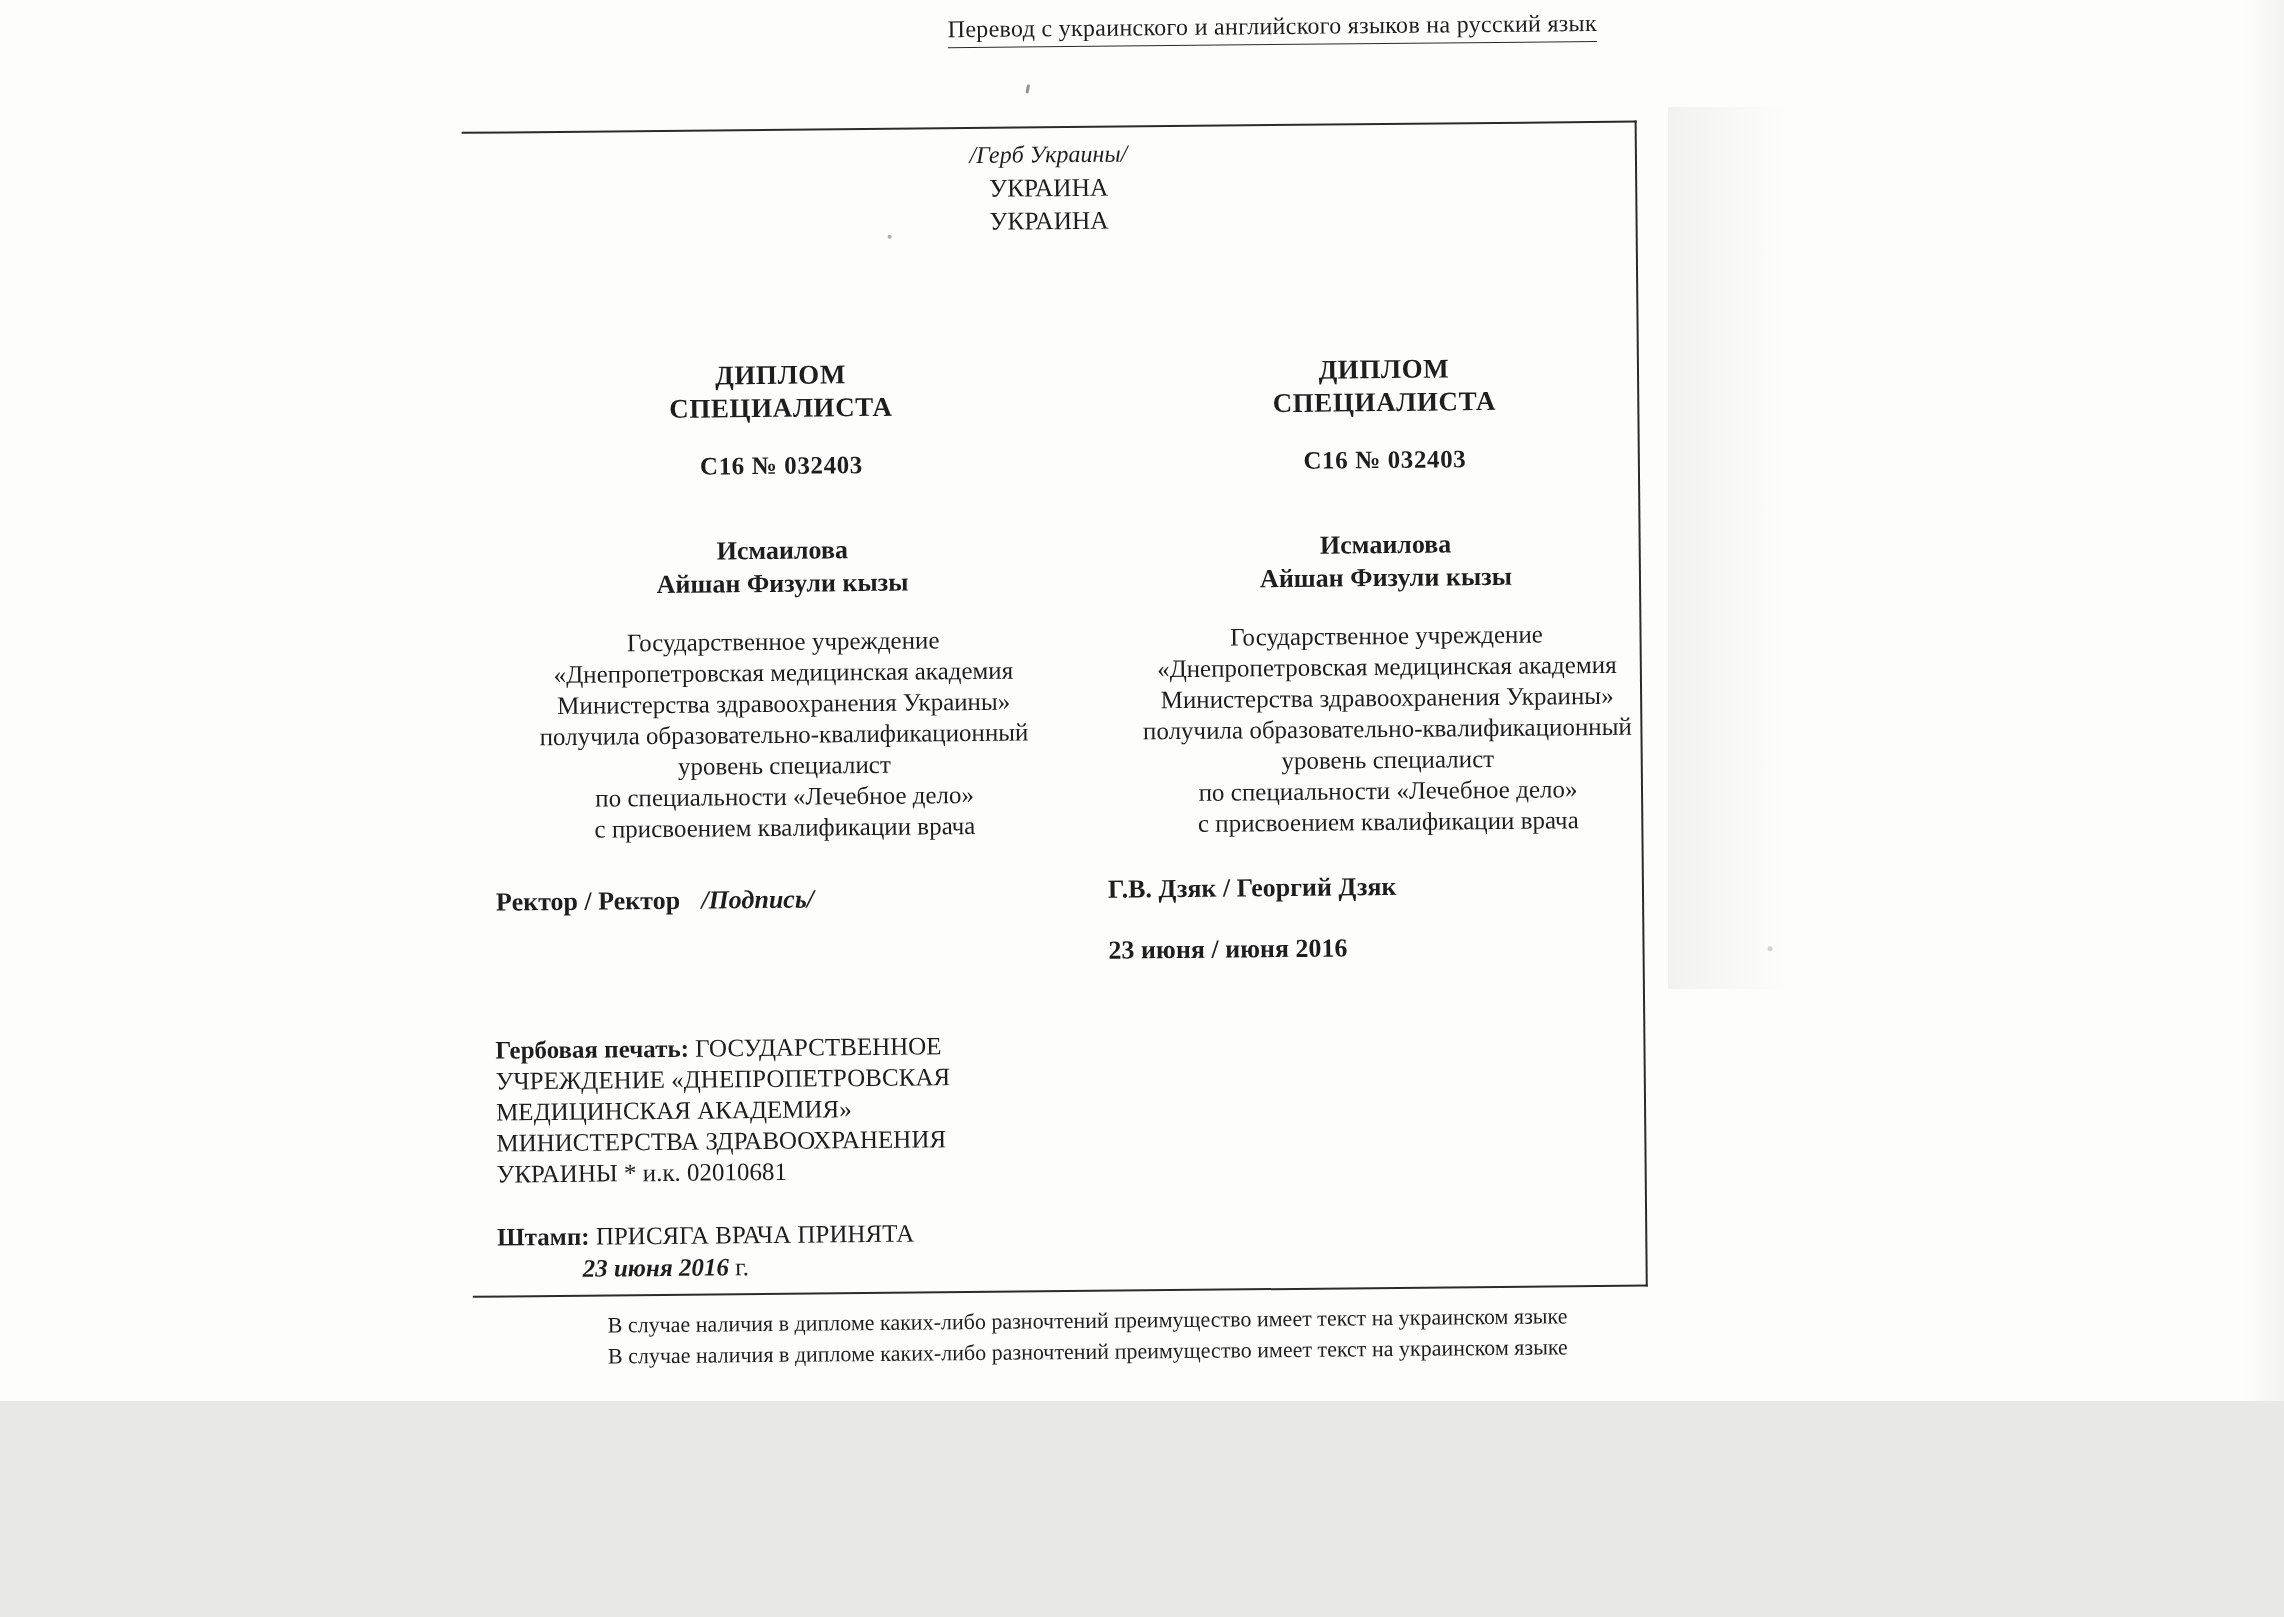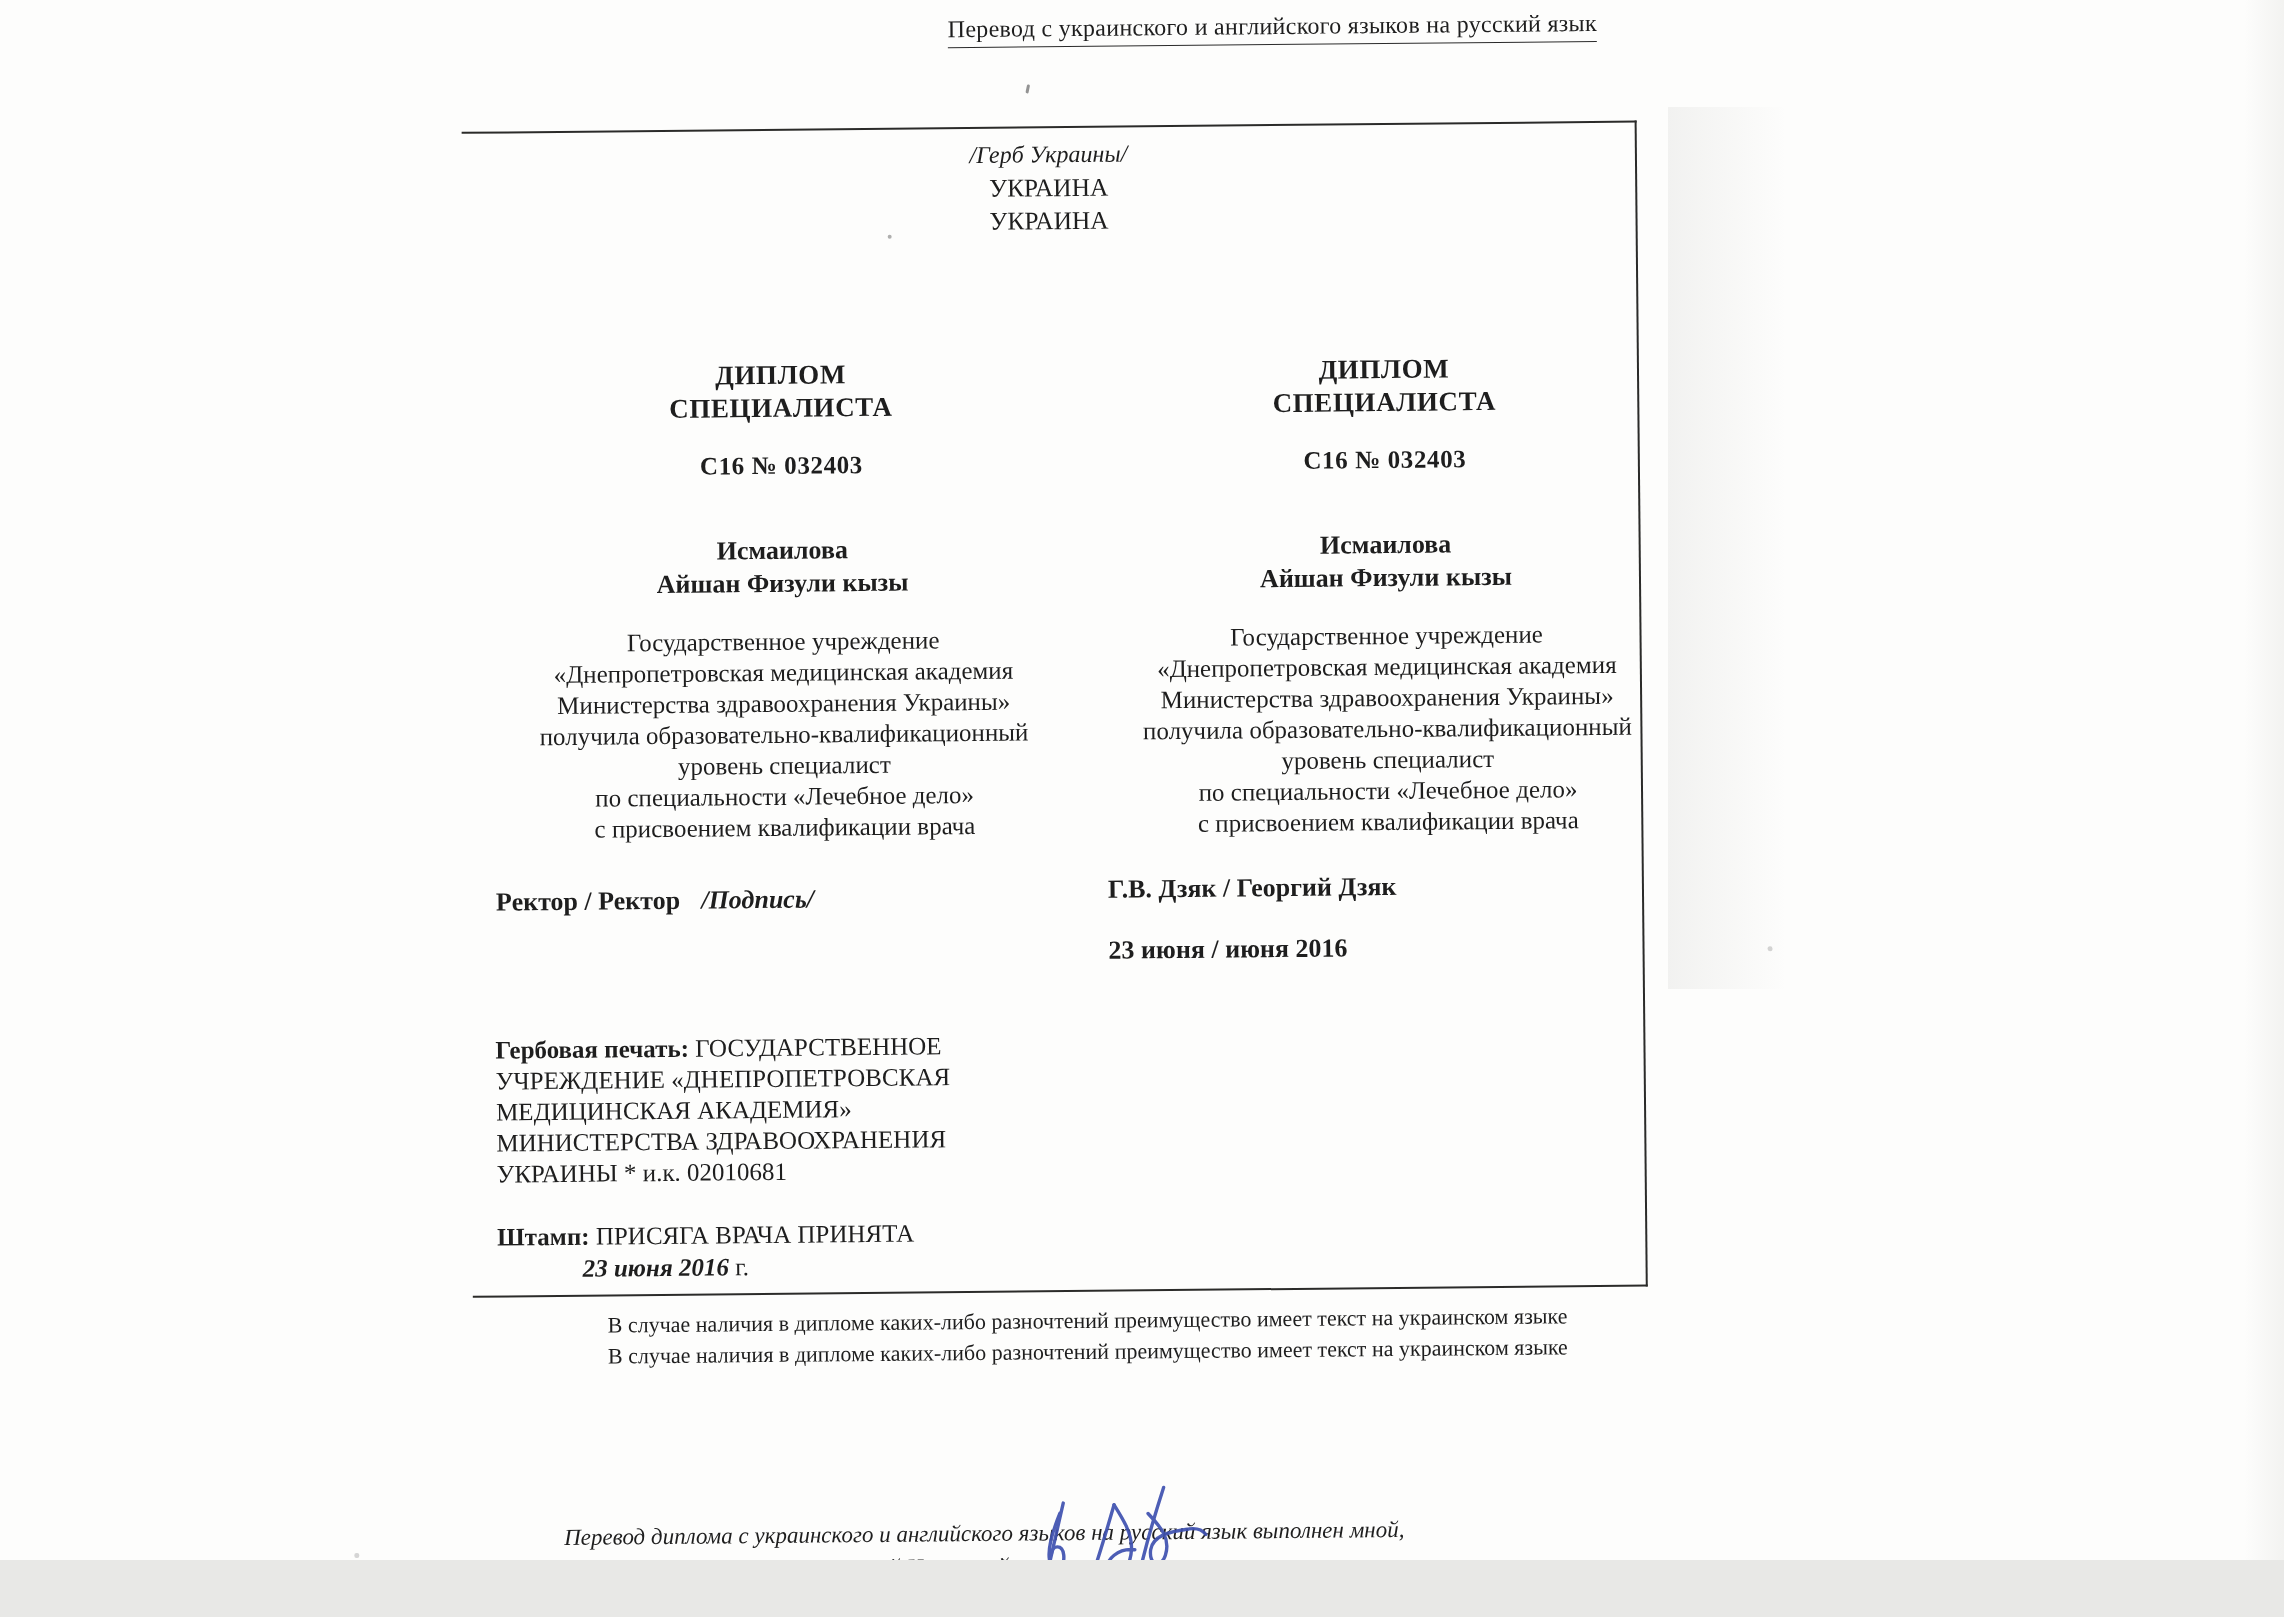--- a/index.html
+++ b/index.html
@@ -1,19 +1,19 @@
 <!DOCTYPE html>
 <html style="font-size:9px"><head>
 <meta charset="utf-8">
 <style>
   * { margin:0; padding:0; box-sizing:border-box; }
   html,body { background:#e8e8e6; }
   .page {
     position:relative;
-    width:2284px; height:1560px;
+    width:2284px; height:1401px;
     background:#fdfdfc;
     overflow:hidden;
     font-family:"Liberation Serif","DejaVu Serif",serif;
     color:#1e1e1e;
   }
   .tilt {
     position:absolute; inset:0;
     transform:rotate(-0.55deg);
     transform-origin:1074px 791px;
   }

